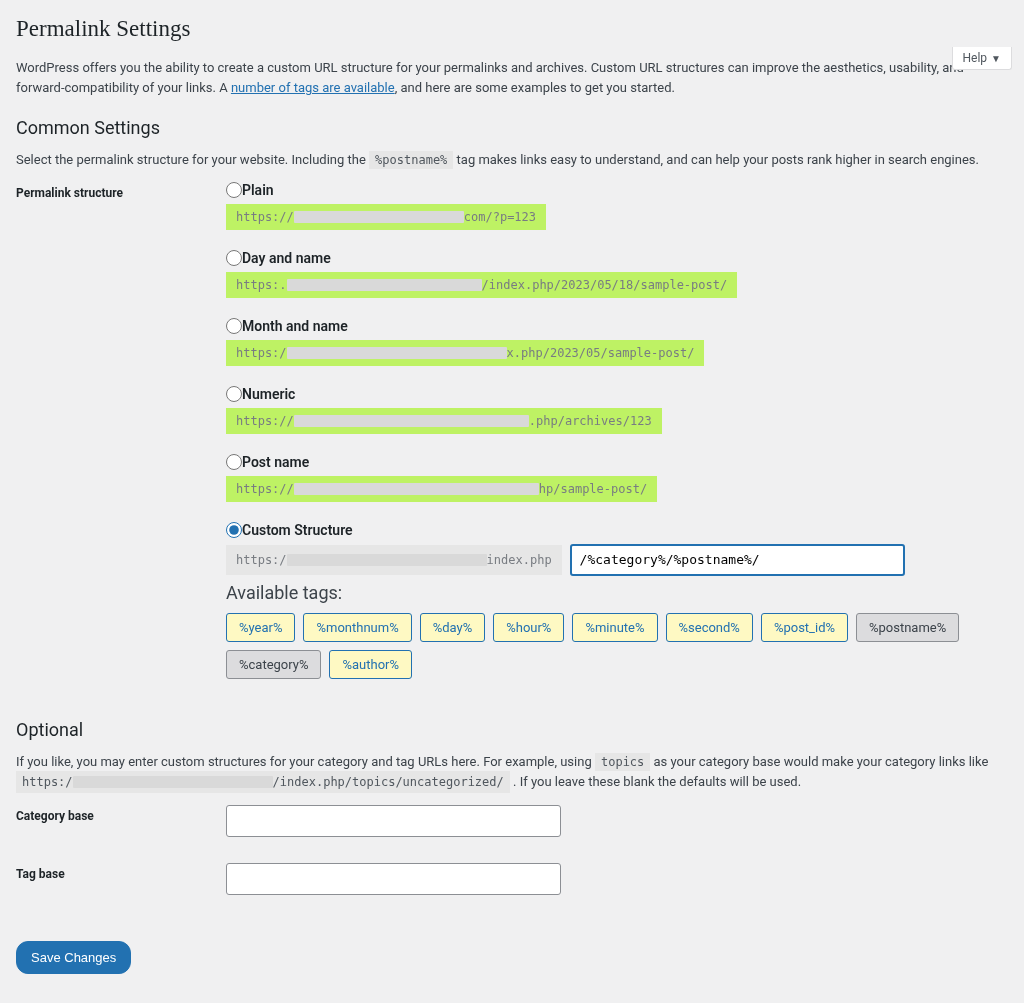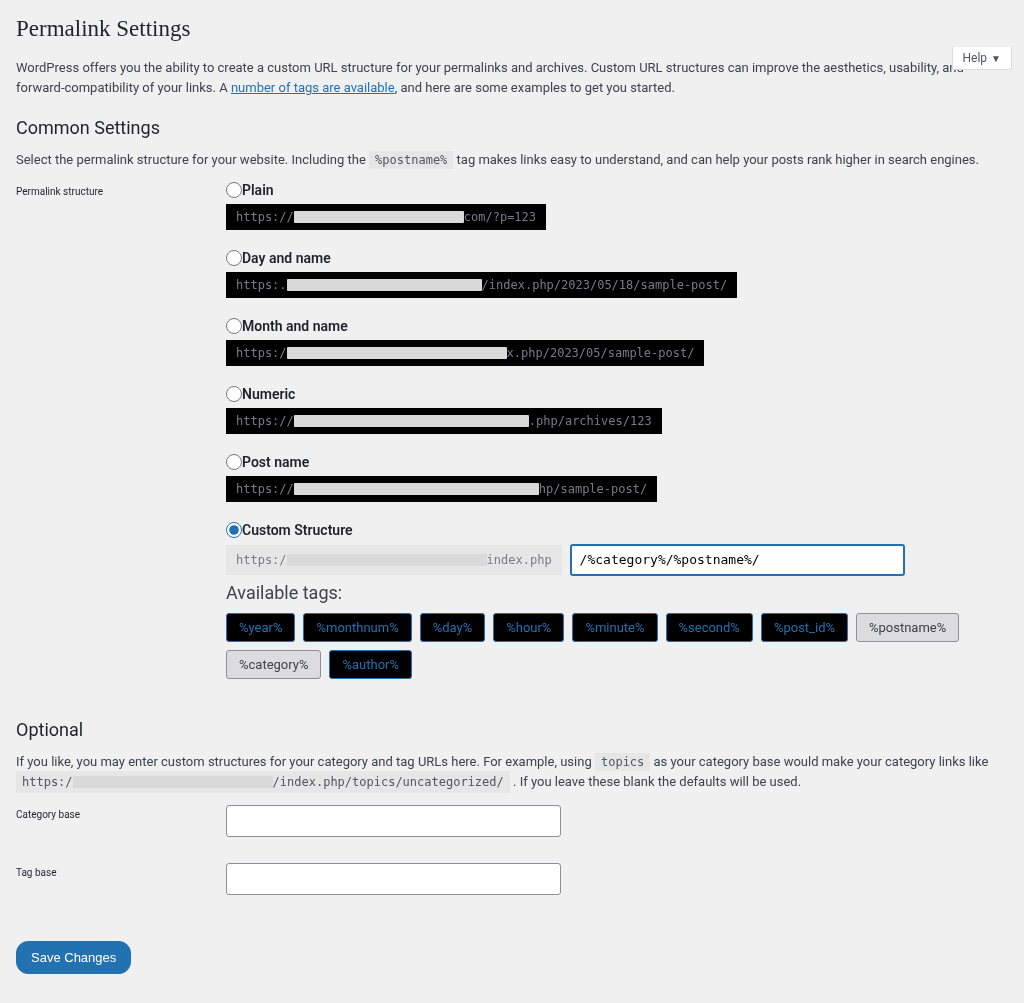--- a/index.html
+++ b/index.html
@@ -36,41 +36,41 @@
     a { color: #2271b1; text-decoration: underline; }
     code.inline, .code-box {
       font-family: Consolas, Monaco, monospace;
       background: #e6e6e6;
       padding: 2px 6px;
       font-size: 12px;
       color: #50575e;
     }
     .form-table { width: 100%; margin-top: 12px; }
     .ft-row { display: flex; align-items: flex-start; margin-bottom: 12px; }
-    .ft-label { width: 210px; font-weight: 400; font-size: 10px; color: #1d2327; padding-top: 4px; }
+    .ft-label { width: 210px; font-weight: 700; font-size: 12px; color: #1d2327; padding-top: 4px; }
     .ft-field { flex: 1; }
     .radio-opt { margin-bottom: 20px; }
     .radio-line { display: flex; align-items: center; gap: 0; margin-bottom: 6px; }
     .radio-line input[type=radio] { width: 16px; height: 16px; accent-color: #2271b1; cursor: pointer; }
     .radio-line label { font-size: 14px; font-weight: 600; color: #1d2327; cursor: pointer; }
     .custom-line { display: flex; align-items: center; gap: 8px; margin-bottom: 6px; }
     .perm-input {
       border: 2px solid #2271b1;
       border-radius: 3px;
       padding: 6px 8px;
       font-family: Consolas, Monaco, monospace;
       font-size: 13px;
       width: 335px;
       height: 32px;
       outline: none;
     }
     .avail { font-size: 18px; color: #3c434a; margin-bottom: 10px; display: block; }
     .tags { display: flex; flex-wrap: wrap; gap: 8px; }
     .tag-btn {
-      background: #000000;
+      background: #fef9c3;
       border: 1px solid #2271b1;
       color: #2271b1;
       padding: 6px 12px;
       font-size: 13px;
       border-radius: 3px;
       cursor: pointer;
       font-family: inherit;
     }
     .tag-btn.sel {
       background: #dcdcde;
@@ -99,21 +99,21 @@
     .blur {
       background: #d9d9d9;
       color: #d9d9d9;
       display: inline-block;
       vertical-align: middle;
       border-radius: 1px;
     }
     .ex-url-wrap {
       font-family: Consolas, Monaco, monospace;
       font-size: 12px;
-      background: #000000;
+      background: #bef264;
       padding: 6px 10px;
       color: #787c82;
       display: inline-flex;
       align-items: center;
       gap: 0;
     }
     .ex-url-wrap .txt { white-space: pre; }
     .custom-prefix-wrap {
       font-family: Consolas, Monaco, monospace;
       font-size: 12px;

